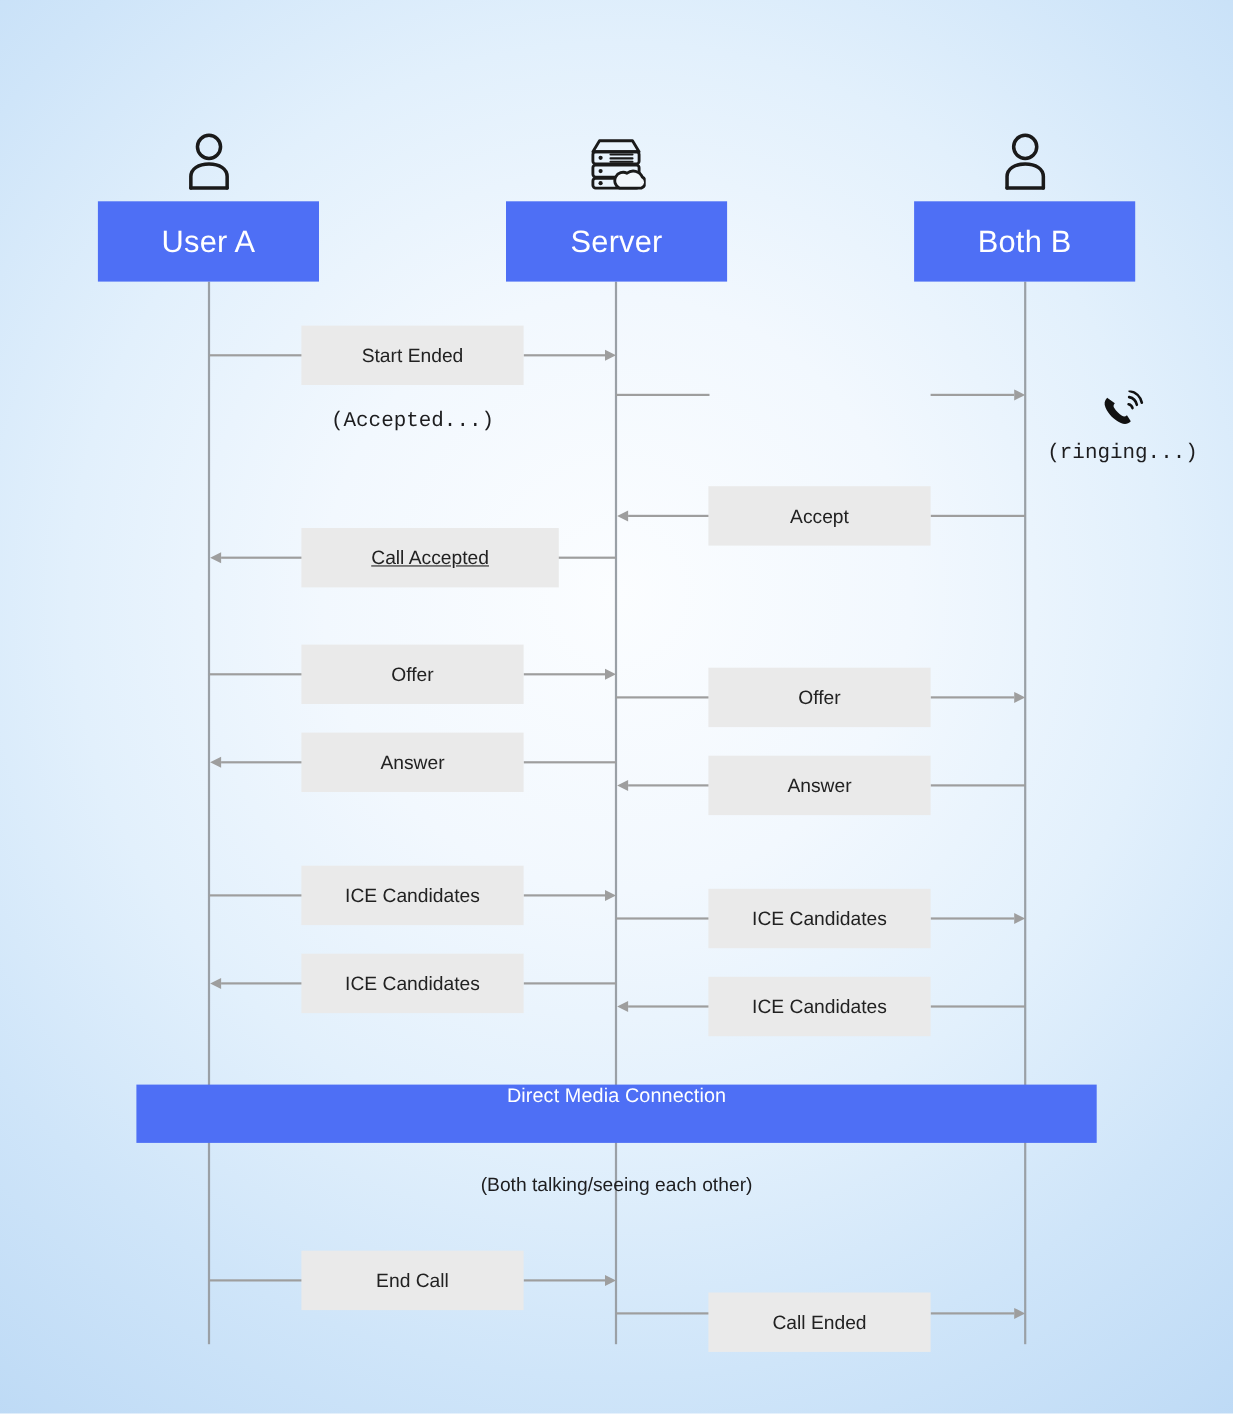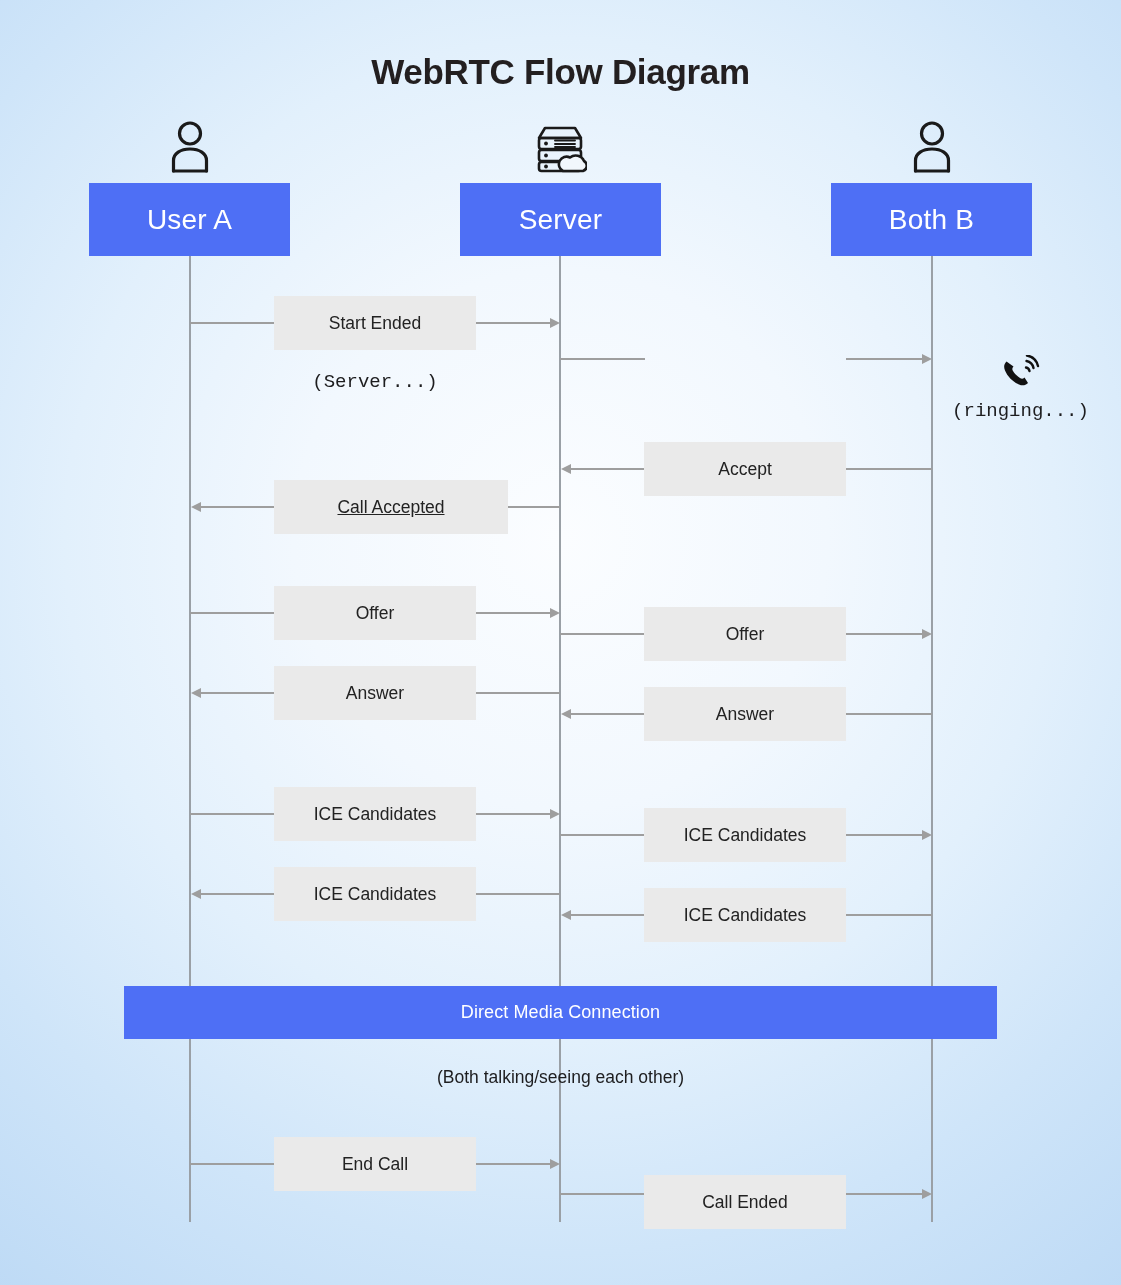--- a/index.html
+++ b/index.html
@@ -111,21 +111,20 @@
     color: #1d1d1f;
     text-align: center;
     white-space: nowrap;
   }
 
   
   .banner {
     position: absolute;
     background: #4e6ff5;
     display: flex;
-    align-items: center;
     justify-content: center;
     z-index: 6;
   }
   .banner-label {
     color: #ffffff;
     font-size: 18px;
     letter-spacing: 0.1px;
   }
 
   .plain-note {
@@ -139,21 +138,20 @@
 
   .ring-icon {
     position: absolute;
   }
 </style>
 </head>
 <body>
 
 <div id="stage">
 
-  <div class="title">WebRTC Flow Diagram</div>
 
   <div class="lifeline" style="left:189px; top:256px; height:966px;"></div>
   <div class="lifeline" style="left:559px; top:256px; height:966px;"></div>
   <div class="lifeline" style="left:931px; top:256px; height:966px;"></div>
 
   <div class="actor-icon" style="left:165px; top:118px; width:50px; height:55px;">
     <svg width="48" height="54" viewBox="0 0 48 54" fill="none">
       <circle cx="24" cy="14.5" r="10.5" stroke="#1a1a1a" stroke-width="3.2"></circle>
       <path d="M7.5 52 V41.5 C7.5 34.5 14.5 30 24 30 C33.5 30 40.5 34.5 40.5 41.5 V52" stroke="#1a1a1a" stroke-width="3.2" stroke-linecap="round" stroke-linejoin="round"></path>
       <path d="M7.5 52 H40.5" stroke="#1a1a1a" stroke-width="3.2" stroke-linecap="round"></path>
@@ -254,21 +252,21 @@
   <div class="arrow-line" style="left:190px; top:1163px; width:85px;"></div>
   <div class="arrow-line" style="left:476px; top:1163px; width:74px;"></div>
   <div class="arrow-head right" style="left:550px; top:1158.5px;"></div>
   <div class="msg-box" style="left:274px; top:1137px; width:202px;">End Call</div>
 
   <div class="arrow-line" style="left:560px; top:1193px; width:85px;"></div>
   <div class="arrow-line" style="left:846px; top:1193px; width:76px;"></div>
   <div class="arrow-head right" style="left:922px; top:1188.5px;"></div>
   <div class="msg-box" style="left:644px; top:1175px; width:202px;">Call Ended</div>
 
-  <div class="mono-note" style="left:274px; top:371px; width:202px;">(Server...)</div>
+  <div class="mono-note" style="left:274px; top:371px; width:202px;">(Accepted...)</div>
 
   <div class="ring-icon" style="left:1000px; top:355px; width:40px; height:38px;">
     <svg width="40" height="38" viewBox="0 0 40 38" fill="none">
       <path d="M6.5 6.5 C4 9 3.5 12 5 15.5 C7.5 21.5 13 27 19 29.5 C22.5 31 25.5 30.5 28 28 L24.5 22.5 C23 24 21.5 24 20 23 C17.5 21.5 14.5 18.5 13 16 C12 14.5 12 13 13.5 11.5 Z" fill="#111111"></path>
       <path d="M26.5 6 A9 9 0 0 1 33.5 13" stroke="#111111" stroke-width="2.4" stroke-linecap="round" fill="none"></path>
       <path d="M26 12.5 A4.5 4.5 0 0 1 29.5 16" stroke="#111111" stroke-width="2.4" stroke-linecap="round" fill="none"></path>
       <path d="M27 0.5 A14 14 0 0 1 38 11" stroke="#111111" stroke-width="2.4" stroke-linecap="round" fill="none"></path>
     </svg>
   </div>
   <div class="mono-note" style="left:920px; top:400px; width:201px;">(ringing...)</div>

